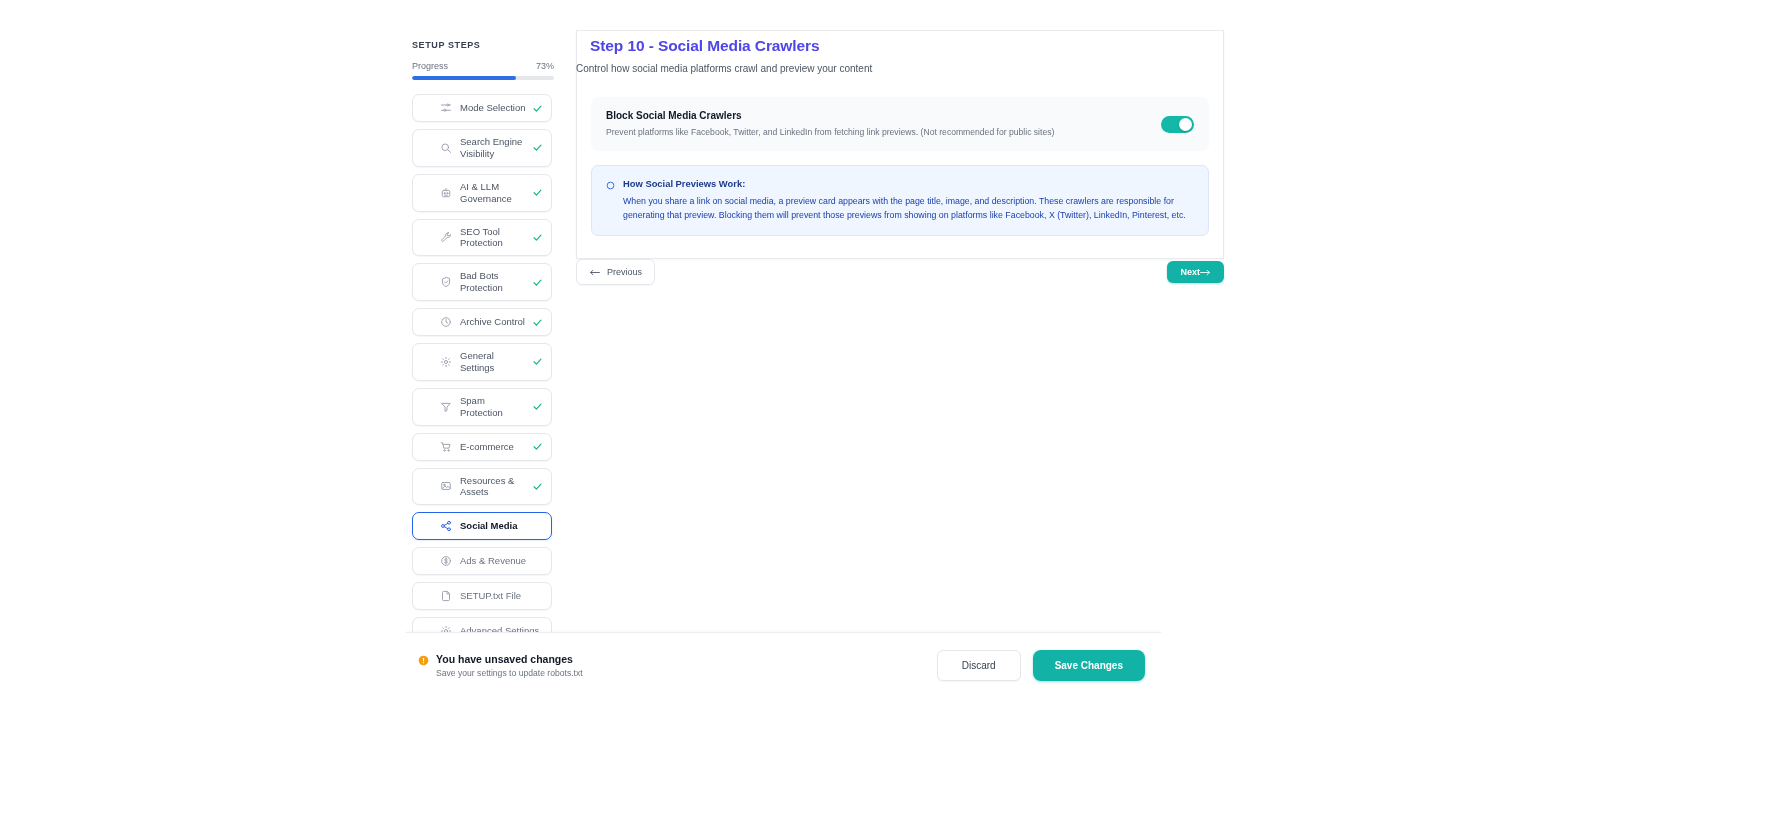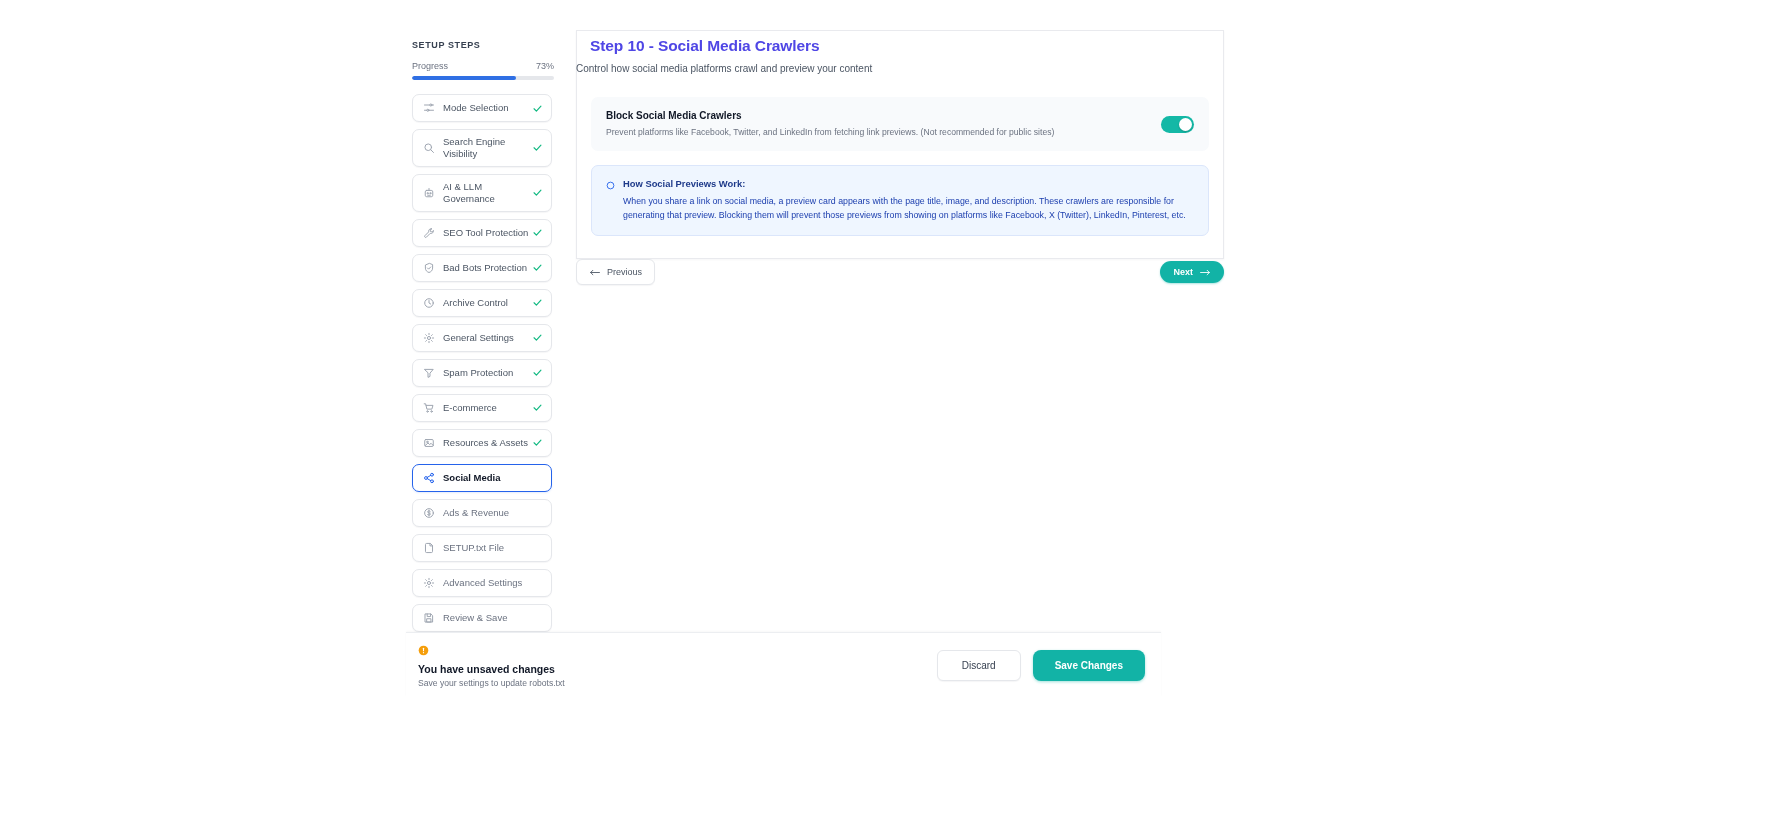--- a/index.html
+++ b/index.html
@@ -47,21 +47,21 @@
   .progress-fill { height: 100%; background: #2f6fe4; border-radius: 3px; }
 
   .step-item {
     position: relative;
     display: flex; align-items: center;
     width: 140px;
     min-height: 28px;
     background: #ffffff;
     border: 1px solid #e5e7eb;
     border-radius: 7px;
-    padding: 6px 8px 6px 9px;
+    padding: 6px 8px 6px 26px;
     margin-bottom: 7px;
     box-shadow: 0 1px 1px rgba(16,24,40,0.04);
     cursor: pointer;
   }
   .step-item .ico {
     width: 13px; height: 13px; flex: 0 0 13px;
     margin-right: 8px;
     color: #9ca3af;
     display: flex; align-items: center; justify-content: center;
   }
@@ -173,45 +173,45 @@
     background: #ffffff;
     border: 1px solid #e5e7eb;
     border-radius: 6px;
     padding: 7px 12px;
     font-size: 9px;
     color: #4b5563;
     box-shadow: 0 1px 1px rgba(16,24,40,0.04);
     cursor: pointer;
   }
   .btn-next {
-    display: inline-flex; align-items: center; gap: 7px;
+    display: inline-flex; align-items: center; 
     background: #12b3a6;
     border: none;
-    border-radius: 12px;
+    border-radius: 6px;
     padding: 6px 13px;
     font-size: 9px;
     color: #ffffff;
     font-weight: bold;
     box-shadow: 0 1px 2px rgba(18,179,166,0.35);
     cursor: pointer;
   }
   .arrow { width: 11px; height: 9px; display: block; }
 
   
   .unsaved {
     position: absolute;
     left: 406px; top: 632px;
     width: 755px; height: 65px;
     background: #ffffff;
     border-top: 1px solid #eceef1;
     display: flex; align-items: center; justify-content: space-between;
     padding: 0 16px 0 12px;
     box-shadow: 0 -1px 2px rgba(16,24,40,0.03);
   }
-  .unsaved-left { display: flex; align-items: flex-start; gap: 7px; flex-direction: column; }
+  .unsaved-left { display: flex; align-items: flex-start; gap: 7px; }
   .warn-ico {
     width: 11px; height: 11px; margin-top: 2px; flex: 0 0 11px;
   }
   .warn-ico svg { width: 11px; height: 11px; display: block; }
   .unsaved-title { font-size: 10.5px; font-weight: bold; color: #111827; margin-bottom: 3px; }
   .unsaved-sub { font-size: 8.6px; color: #6b7280; }
   .unsaved-actions { display: flex; align-items: center; gap: 12px; }
   .btn-discard {
     background: #ffffff; border: 1px solid #e5e7eb; border-radius: 6px;
     padding: 9px 24px; font-size: 10px; color: #374151; cursor: pointer;

